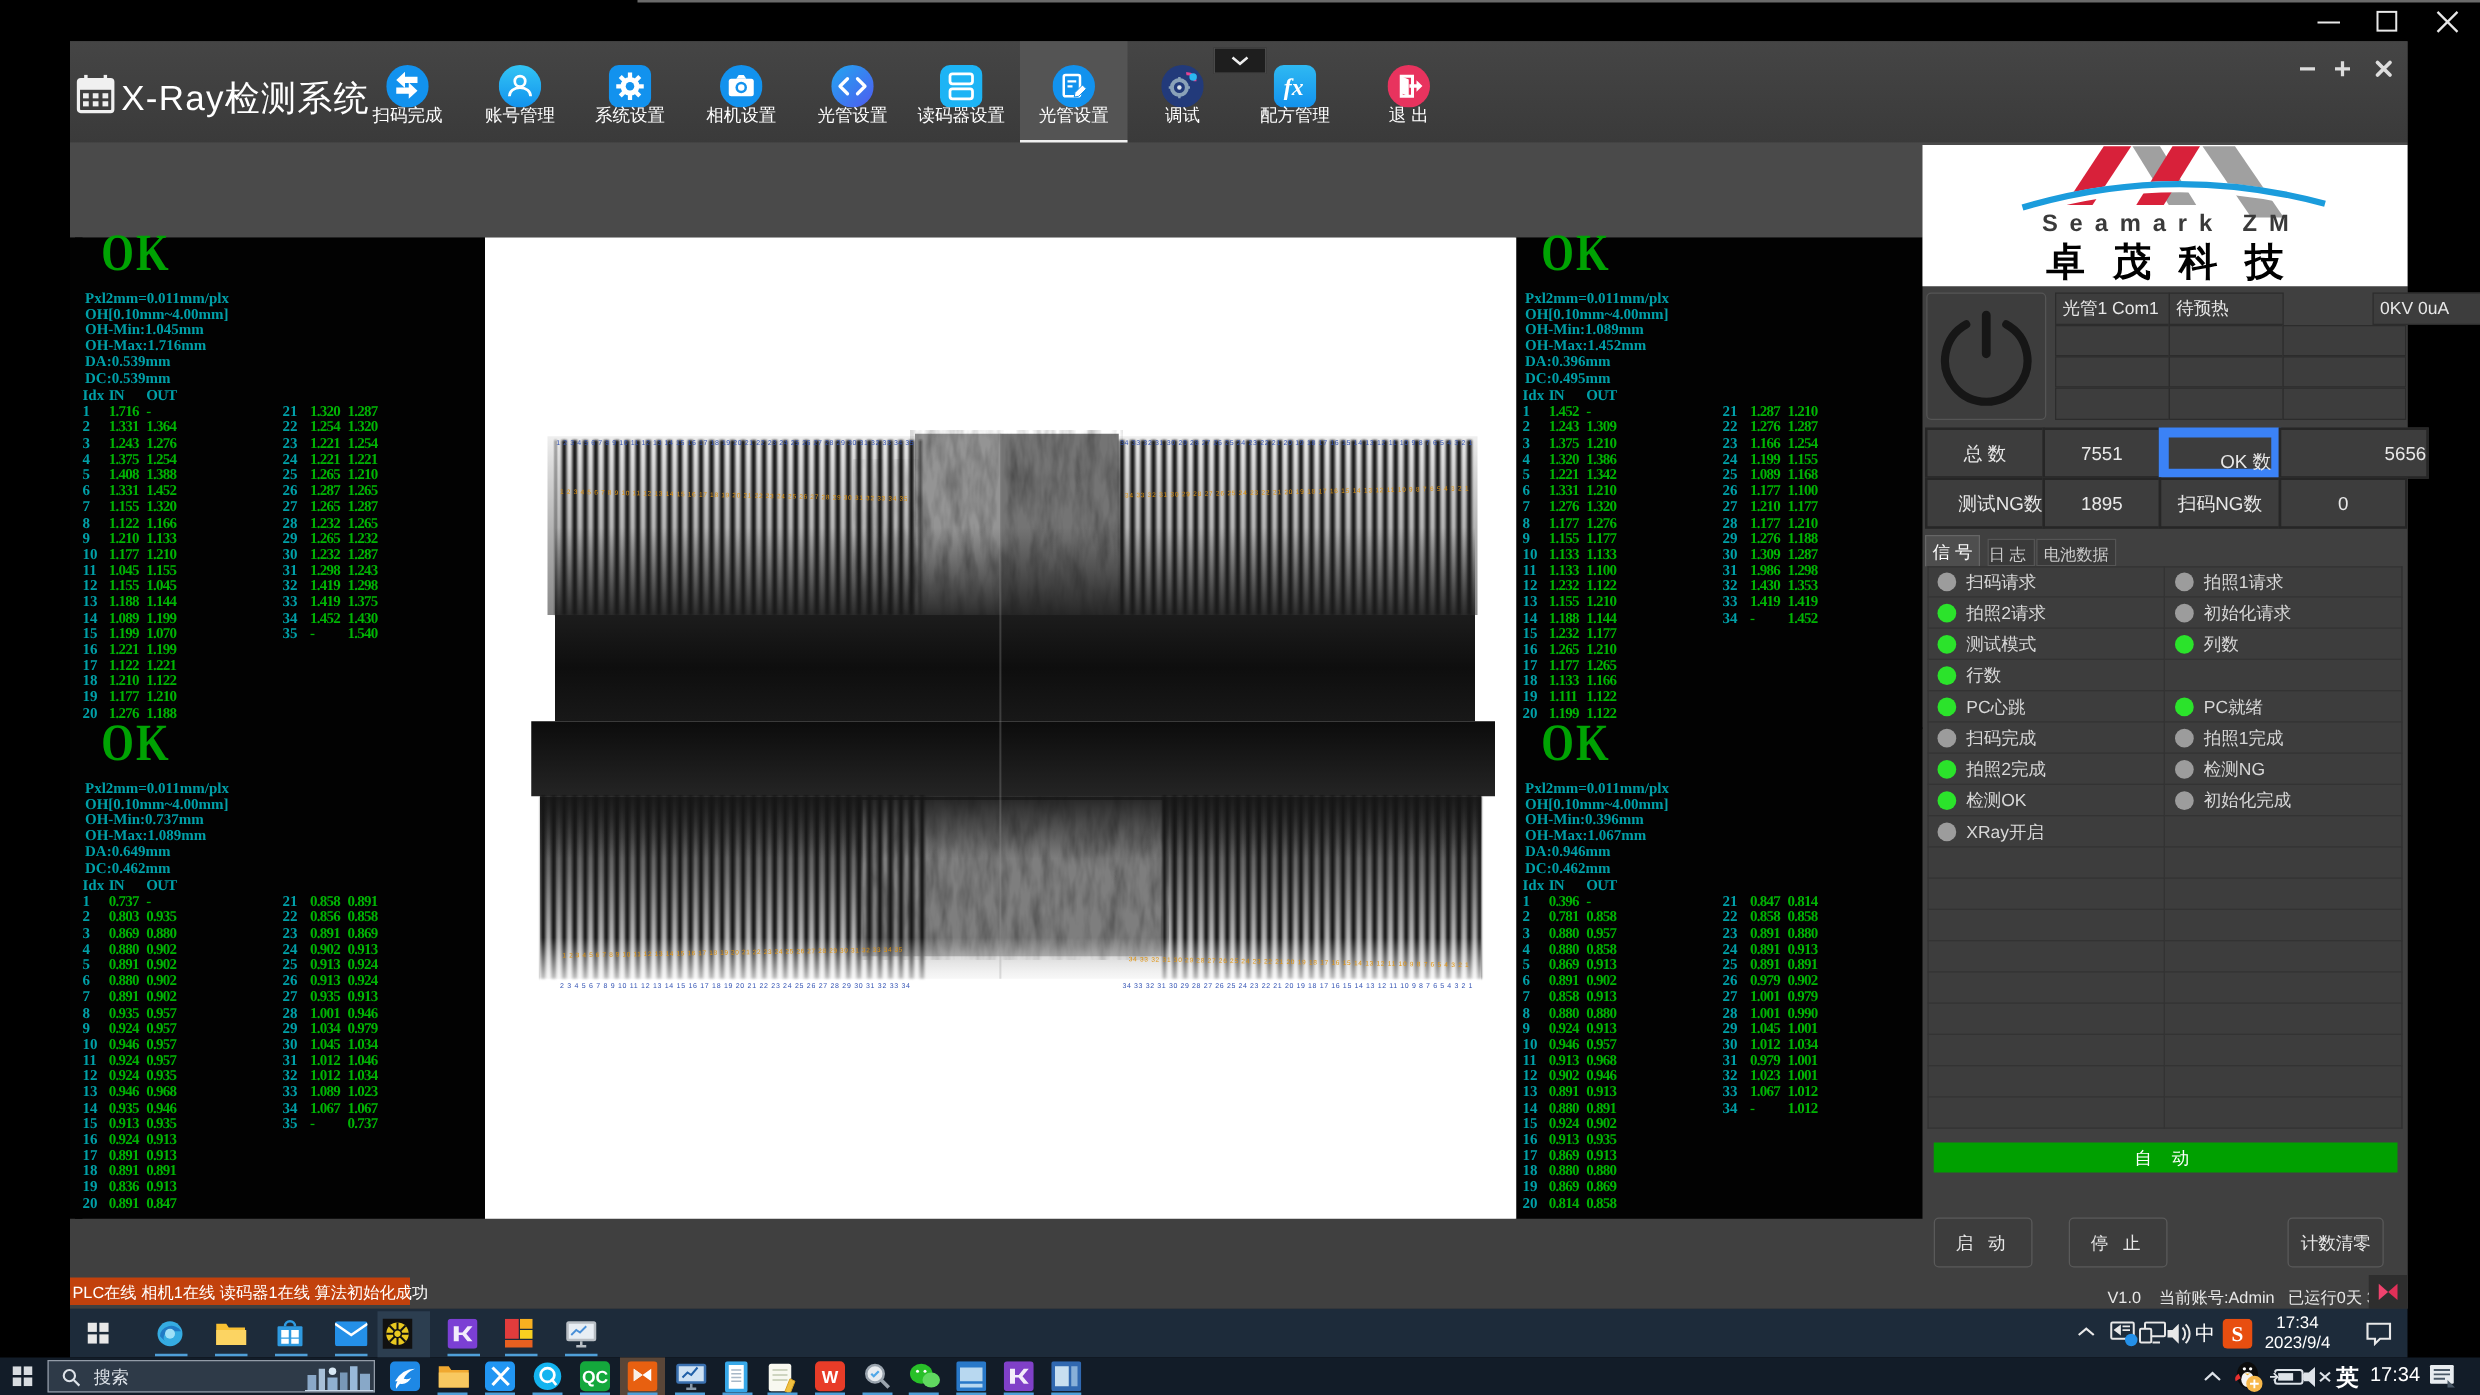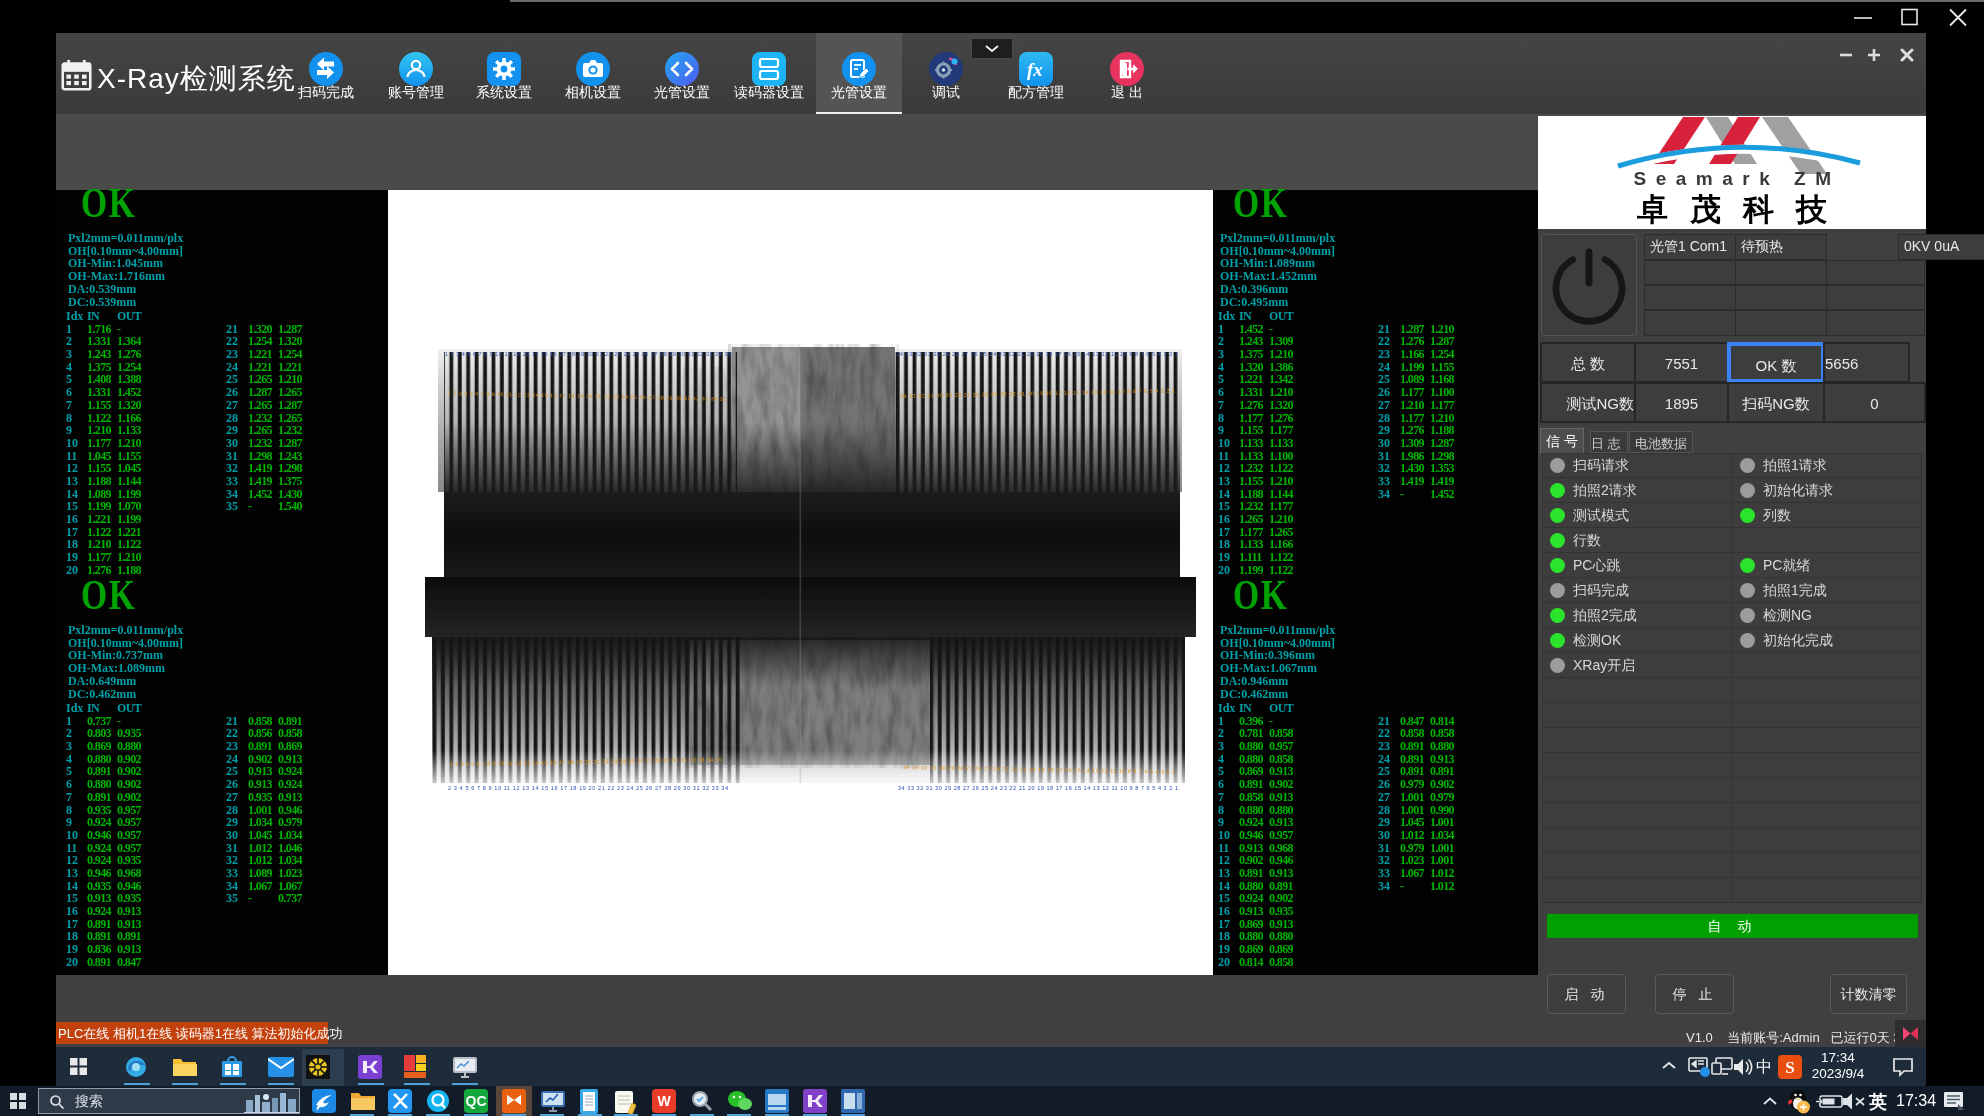--- a/index.html
+++ b/index.html
@@ -983,22 +983,22 @@
     <div class="cell" style="left:1679px;top:227px;width:92px;height:25px"></div>
     <div class="cell" style="left:1770px;top:227px;width:99px;height:25px"></div>
     <div class="cell" style="left:1588px;top:252px;width:92px;height:25px"></div>
     <div class="cell" style="left:1679px;top:252px;width:92px;height:25px"></div>
     <div class="cell" style="left:1770px;top:252px;width:99px;height:25px"></div>
     <div class="cell" style="left:1588px;top:277px;width:92px;height:26px"></div>
     <div class="cell" style="left:1679px;top:277px;width:92px;height:26px"></div>
     <div class="cell" style="left:1770px;top:277px;width:99px;height:26px"></div>
     <div class="cell" style="left:1484px;top:309px;width:96px;height:41px;line-height:40px;text-align:center;font-size:15px;border:2px solid #262626">总 数</div>
     <div class="cell" style="left:1578px;top:309px;width:95px;height:41px;line-height:40px;text-align:center;font-size:15px;border:2px solid #262626">7551</div>
-    <div class="cell" style="left:1671px;top:309px;width:98px;height:41px;line-height:40px;text-align:center;font-size:15px;border:4px solid #3b82f6">OK 数</div>
-    <div class="cell" style="left:1767px;top:309px;width:87px;height:41px;line-height:40px;text-align:left;font-size:15px;border:2px solid #262626">5656</div>
+    <div class="cell" style="left:1671px;top:309px;width:98px;height:41px;line-height:40px;text-align:right;font-size:15px;border:8px solid #3b82f6">OK 数</div>
+    <div class="cell" style="left:1767px;top:309px;width:120px;height:41px;line-height:40px;text-align:right;font-size:15px;border:2px solid #262626">5656</div>
     <div class="cell" style="left:1484px;top:349px;width:96px;height:41px;line-height:40px;text-align:right;font-size:15px;border:2px solid #262626">测试NG数</div>
     <div class="cell" style="left:1578px;top:349px;width:95px;height:41px;line-height:40px;text-align:center;font-size:15px;border:2px solid #262626">1895</div>
     <div class="cell" style="left:1671px;top:349px;width:98px;height:41px;line-height:40px;text-align:center;font-size:15px;border:2px solid #262626">扫码NG数</div>
     <div class="cell" style="left:1767px;top:349px;width:103px;height:41px;line-height:40px;text-align:center;font-size:15px;border:2px solid #262626">0</div>
     <div class="ab" style="left:1484px;top:395px;width:44px;height:25px;background:#4e4e4e;border:1px solid #666;border-bottom:none;color:#fff;font-size:14px;text-align:center;padding-top:4px">信 号</div>
 <div class="ab" style="left:1534px;top:398px;width:38px;height:22px;background:#3a3a3a;border:1px solid #555;color:#ccc;font-size:13px;text-align:left;padding-top:3px">日 志</div>
 <div class="ab" style="left:1573px;top:398px;width:64px;height:22px;background:#3a3a3a;border:1px solid #555;color:#ccc;font-size:13px;text-align:center;padding-top:3px">电池数据</div>
     <div class="ab" style="left:1486px;top:420px;width:380px;height:450px;border:1px solid #333;border-bottom:none;background:#3d3d3d"></div>
     <div class="sig" style="left:1486px;top:420px;width:190px">
       <div class="dot" style="background:#9c9c9c"></div>

